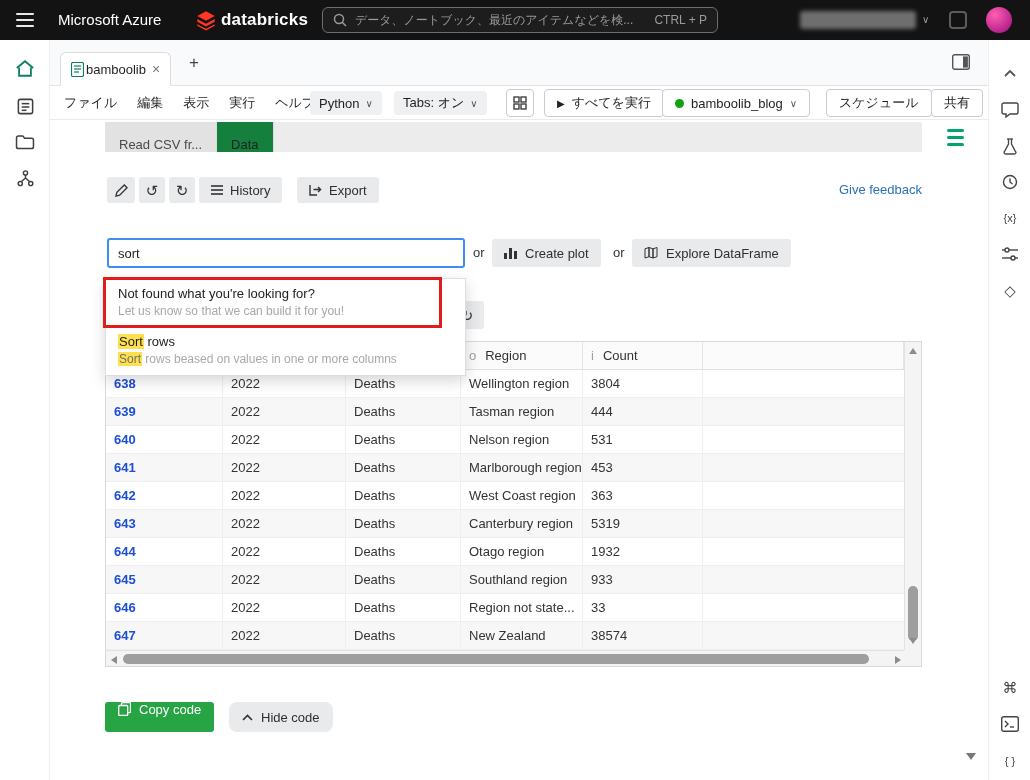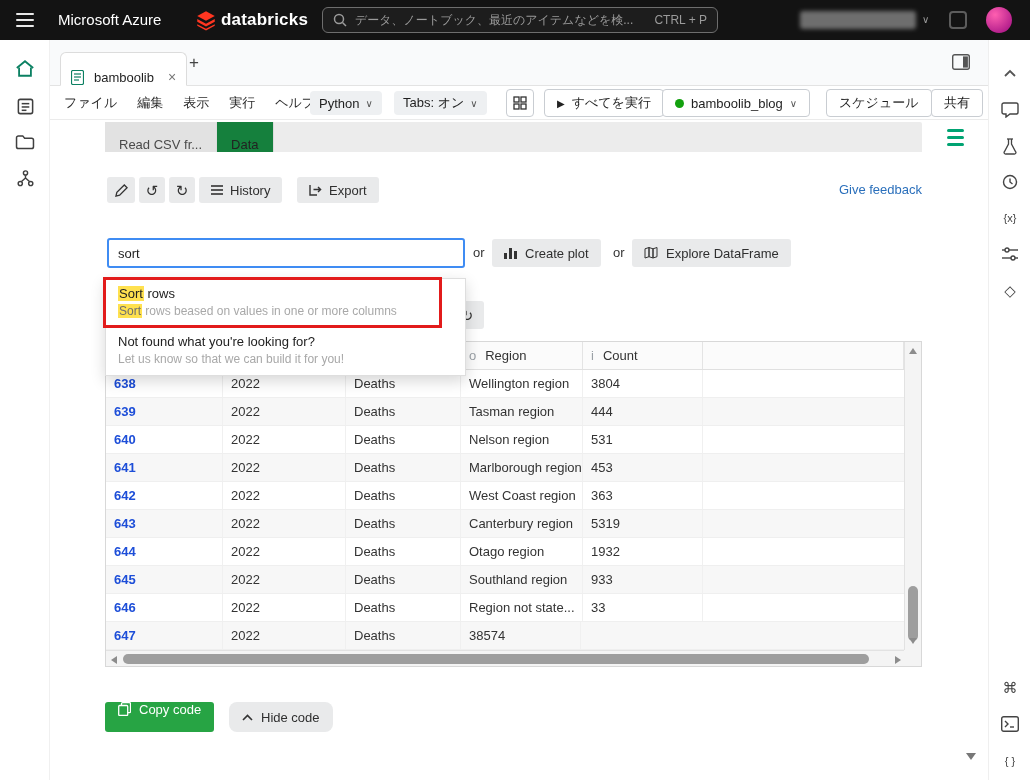--- a/index.html
+++ b/index.html
@@ -20,21 +20,21 @@
   .tbchev{position:absolute;left:922px;top:14px;color:#9a9a9a;font-size:10px}
   .dimicon{position:absolute;left:949px;top:11px;width:18px;height:18px;border:2px solid #5c5c5c;border-radius:4px;cursor:pointer}
   .avatar{position:absolute;left:986px;top:7px;width:26px;height:26px;border-radius:50%;background:radial-gradient(circle at 35% 30%,#ff5fb0,#b41f8c 75%);cursor:pointer}
 
   
   #lrail{position:absolute;left:0;top:40px;width:50px;height:740px;background:#fff;border-right:1px solid #f0f0f0}
   .lricon{position:absolute;left:14px;width:22px;height:22px;display:flex;align-items:center;justify-content:center;cursor:pointer}
 
   
   #tabbar{position:absolute;left:50px;top:40px;width:938px;height:46px;background:#f9fafb;border-bottom:1px solid #e3e3e3}
-  .ntab{position:absolute;left:10px;top:12px;height:34px;background:#fff;border:1px solid #dcdcdc;border-bottom:1px solid #fff;border-radius:6px 6px 0 0;display:flex;align-items:flex-end;gap:10px;padding:0 10px;cursor:pointer}
+  .ntab{position:absolute;left:10px;top:12px;height:34px;background:#fff;border:1px solid #dcdcdc;border-bottom:1px solid #fff;border-radius:6px 6px 0 0;display:flex;align-items:center;gap:2px;padding:0 10px;cursor:pointer}
   .ntab .close{color:#777;font-size:14px;margin-left:4px;cursor:pointer}
   .newtab{position:absolute;left:132px;top:11px;width:24px;height:24px;display:flex;align-items:center;justify-content:center;color:#444;font-size:17px;cursor:pointer}
   .panelbtn{position:absolute;left:902px;top:14px;cursor:pointer}
 
   
   #menubar{position:absolute;left:50px;top:86px;width:938px;height:34px;background:#fff;border-bottom:1px solid #ebebeb}
   .menuitems{position:absolute;left:14px;top:0;height:34px;display:flex;align-items:center;gap:20px}
   .menuitems span{cursor:pointer;color:#2b2b2b}
   .chip{position:absolute;top:5px;height:24px;background:#eef0f2;border-radius:4px;display:flex;align-items:center;gap:6px;padding:0 9px;color:#1f1f1f;cursor:pointer}
   .mbtn{position:absolute;top:3px;height:28px;background:#fff;border:1px solid #c9cdd2;border-radius:4px;display:flex;align-items:center;gap:7px;padding:0 12px;color:#1f1f1f;cursor:pointer}
@@ -378,20 +378,21 @@
       <div class="td c2">2022</div>
       <div class="td c3">Deaths</div>
       <div class="td c4">Region not state...</div>
       <div class="td c5">33</div>
       <div class="td c6"></div>
     </div>
     <div class="tr">
       <div class="td c1 idx">647</div>
       <div class="td c2">2022</div>
       <div class="td c3">Deaths</div>
+      <div class="td c4">New Zealand</div>
       <div class="td c5">38574</div>
       <div class="td c6"></div>
     </div>
   </div>
   <div class="vscroll">
     <div class="tri tri-up"></div>
     <div class="vthumb"></div>
     <div class="tri tri-down"></div>
   </div>
   <div class="hscroll">
@@ -415,26 +416,26 @@
     </svg>
   <span>Hide code</span>
 </div>
 <div class="code">
   <div>import pandas as pd; import numpy as np</div>
   
 </div>
 
 <div class="dropdown">
   <div class="ddi">
+    <div class="t">Not found what you're looking for?</div>
+    <div class="s">Let us know so that we can build it for you!</div>
+  </div>
+  <div class="ddi">
     <div class="t"><span class="hl">Sort</span><span> rows</span></div>
     <div class="s"><span class="hl2">Sort</span><span> rows beased on values in one or more columns</span></div>
-  </div>
-  <div class="ddi">
-    <div class="t">Not found what you're looking for?</div>
-    <div class="s">Let us know so that we can build it for you!</div>
   </div>
 </div>
 <div class="redrect"></div>
 
 <div id="rrail">
   <div class="rricon" style="top:22px">
     <svg width="12" height="8" viewBox="0 0 12 8">
         <path d="M1 7 6 2l5 5" fill="none" stroke="#555" stroke-width="1.8"></path>
       </svg>
   </div>

